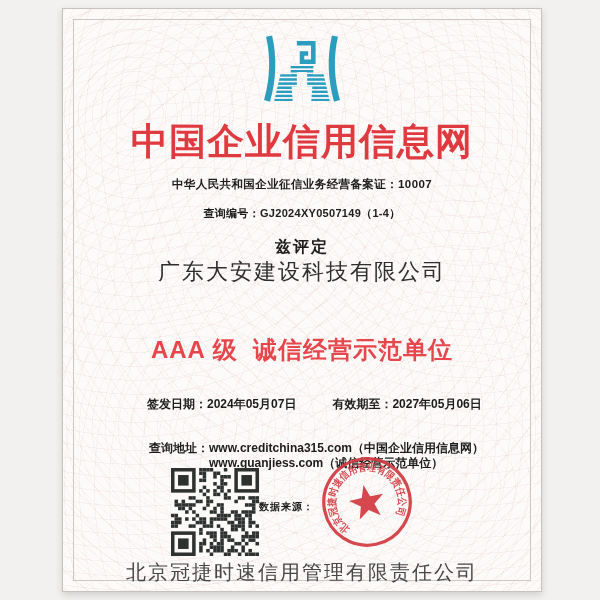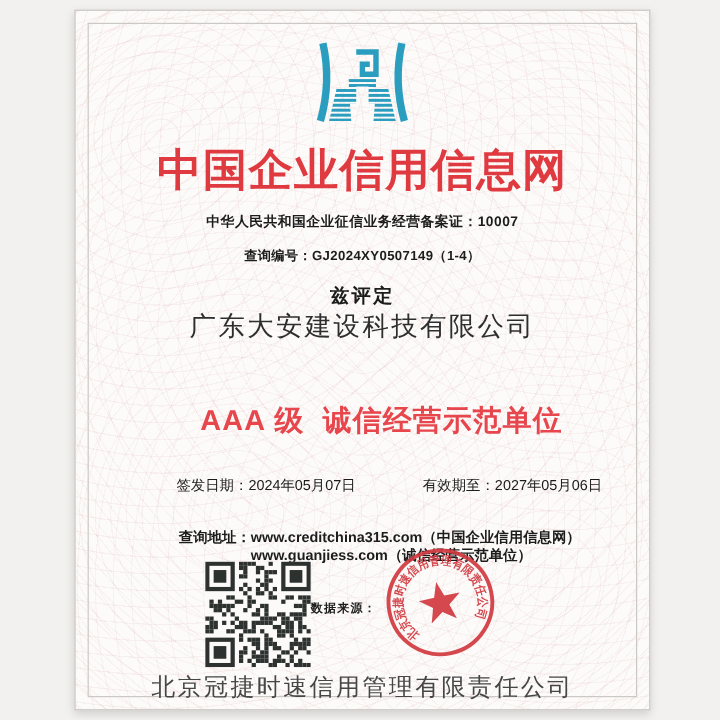--- a/index.html
+++ b/index.html
@@ -34,23 +34,23 @@
   }
   .reg-line{top:168px;font-size:11.5px;font-weight:bold;letter-spacing:0.4px;}
   .query-line{top:197px;font-size:11px;font-weight:bold;letter-spacing:0.3px;}
   .hereby{top:228px;font-size:16px;font-weight:bold;letter-spacing:2px;}
   .company{
     top:248px;font-size:22px;letter-spacing:2px;color:#2e2e2e;
     font-family:"Liberation Serif","DejaVu Serif",serif;font-weight:400;
   }
   .rating{
     top:325px;font-size:24px;font-weight:bold;color:var(--award-red,#e6464c);
-    letter-spacing:1px;white-space:pre;padding-left:16px;
-  }
-  .dates-row{top:387px;left:84px;font-size:12px;font-weight:normal;display:flex;gap:56px;white-space:nowrap;}
+    letter-spacing:1px;white-space:pre;
+  }
+  .dates-row{top:387px;left:84px;font-size:12px;font-weight:bold;display:flex;gap:36px;white-space:nowrap;}
   .addr-block{top:432px;left:86px;font-size:12px;font-weight:bold;display:flex;line-height:15px;white-space:nowrap;}
   .qr{left:108px;top:459px;width:88px;height:88px;}
   .data-source{left:196px;top:491px;font-size:10px;font-weight:bold;letter-spacing:1px;}
   .seal{left:256px;top:445px;width:96px;height:96px;opacity:0.93;}
   .issuer{top:550px;font-size:20px;letter-spacing:2px;color:#464646;font-weight:500;}
   svg text{font-family:"Liberation Sans","DejaVu Sans",sans-serif;}
 </style>
 </head>
 <body>
 

